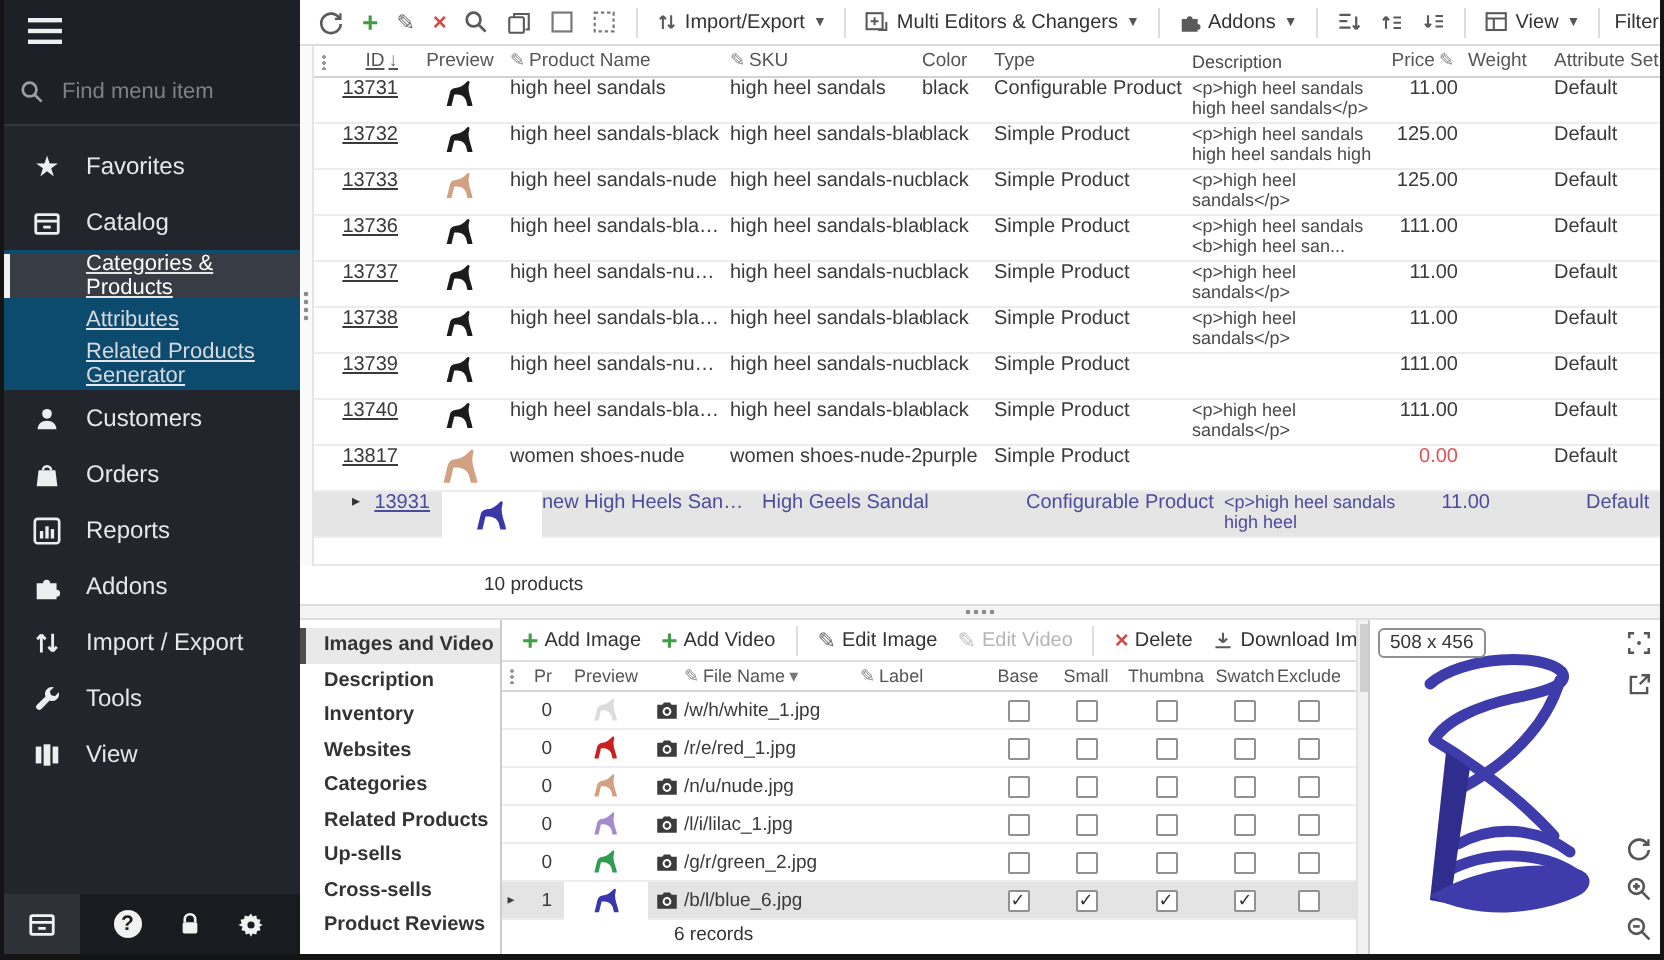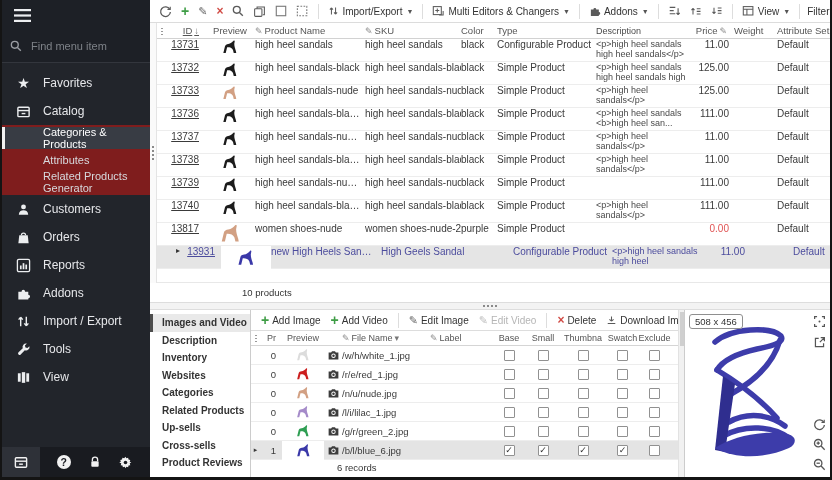--- a/index.html
+++ b/index.html
@@ -10,21 +10,21 @@
   
   .sidebar{width:148px;background:#22252b;color:#e6e7ea;display:flex;flex-direction:column;flex-shrink:0;}
   .sb-top{height:30px;display:flex;align-items:center;padding-left:12px;background:#1d2026;}
   .sb-search{height:33px;display:flex;align-items:center;gap:7px;padding-left:8px;border-bottom:1px solid #33363d;background:#1d2026;}
   .sb-search input{background:transparent;border:none;outline:none;color:#c9cbd0;font-size:11px;width:100px;font-family:"Liberation Sans",sans-serif;}
   .sb-search input::placeholder{color:#7e8288;}
   .sb-menu{flex:1;padding-top:6px;}
   .sb-item{height:28px;display:flex;align-items:center;gap:11px;padding-left:13px;font-size:12px;cursor:default;}
   .sb-item .ic{width:17px;display:flex;justify-content:center;color:#eceef0;}
   .star{font-size:14px;line-height:14px;color:#eceef0;}
-  .sb-sub{background:#7f1d1d;padding:2px 0;}
+  .sb-sub{background:#0c4a6e;padding:2px 0;text-decoration:underline;}
   .sb-subitem{height:22px;display:flex;align-items:center;padding-left:41px;font-size:11px;color:#d7d9dd;position:relative;}
   .sb-subitem.active{background:#383c44;color:#fff;}
   .sb-subitem.active::before{content:"";position:absolute;left:0;top:0;bottom:0;width:3px;background:#f2f2f2;}
   .sb-footer{height:30px;background:#191b20;display:flex;align-items:center;}
   .sb-footer .fcell{height:30px;display:flex;align-items:center;justify-content:center;}
   .sb-footer .fcell.active{width:38px;background:#2e3138;}
   .sb-footer .fspread{flex:1;display:flex;justify-content:space-evenly;align-items:center;}
   .qcircle{width:14px;height:14px;border-radius:50%;background:#f2f2f2;color:#191b20;font-size:10.5px;font-weight:bold;display:flex;align-items:center;justify-content:center;}
 
   

